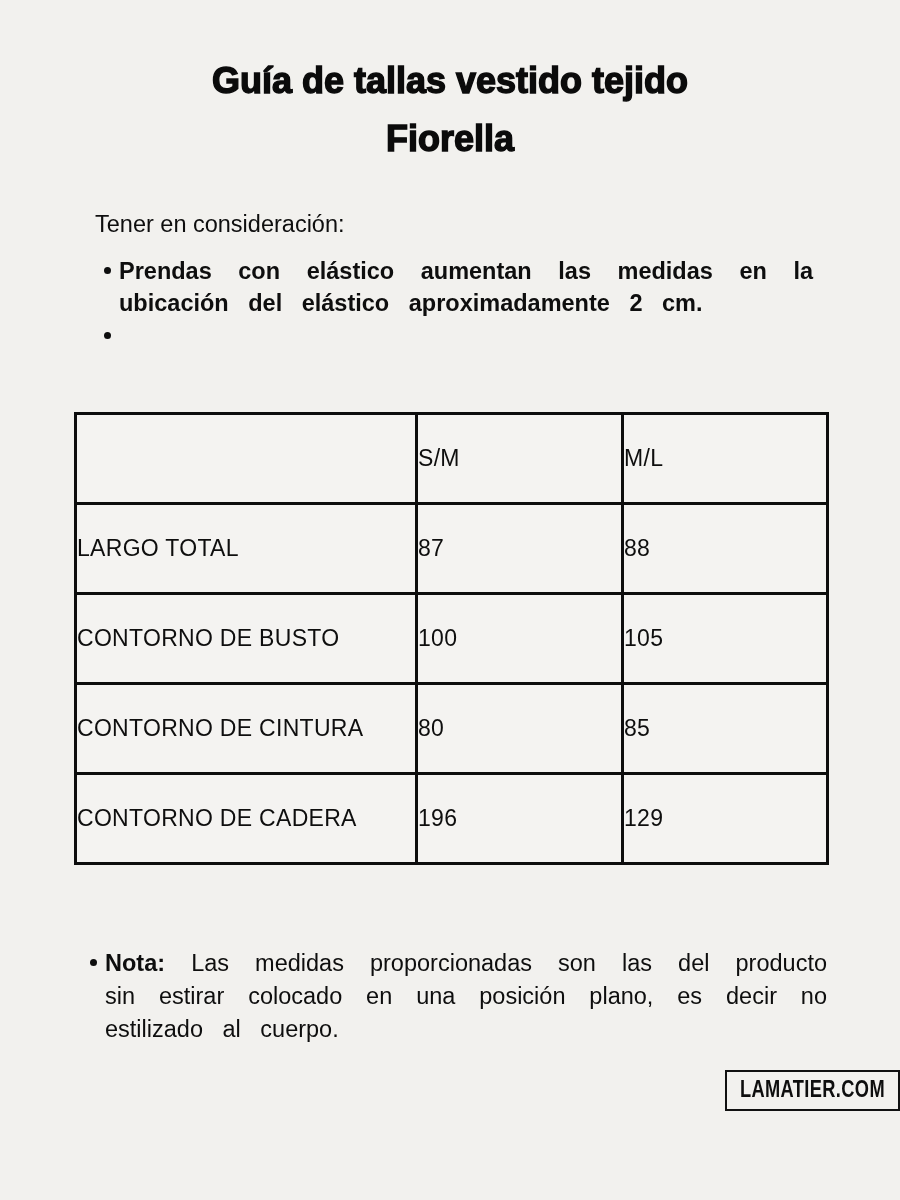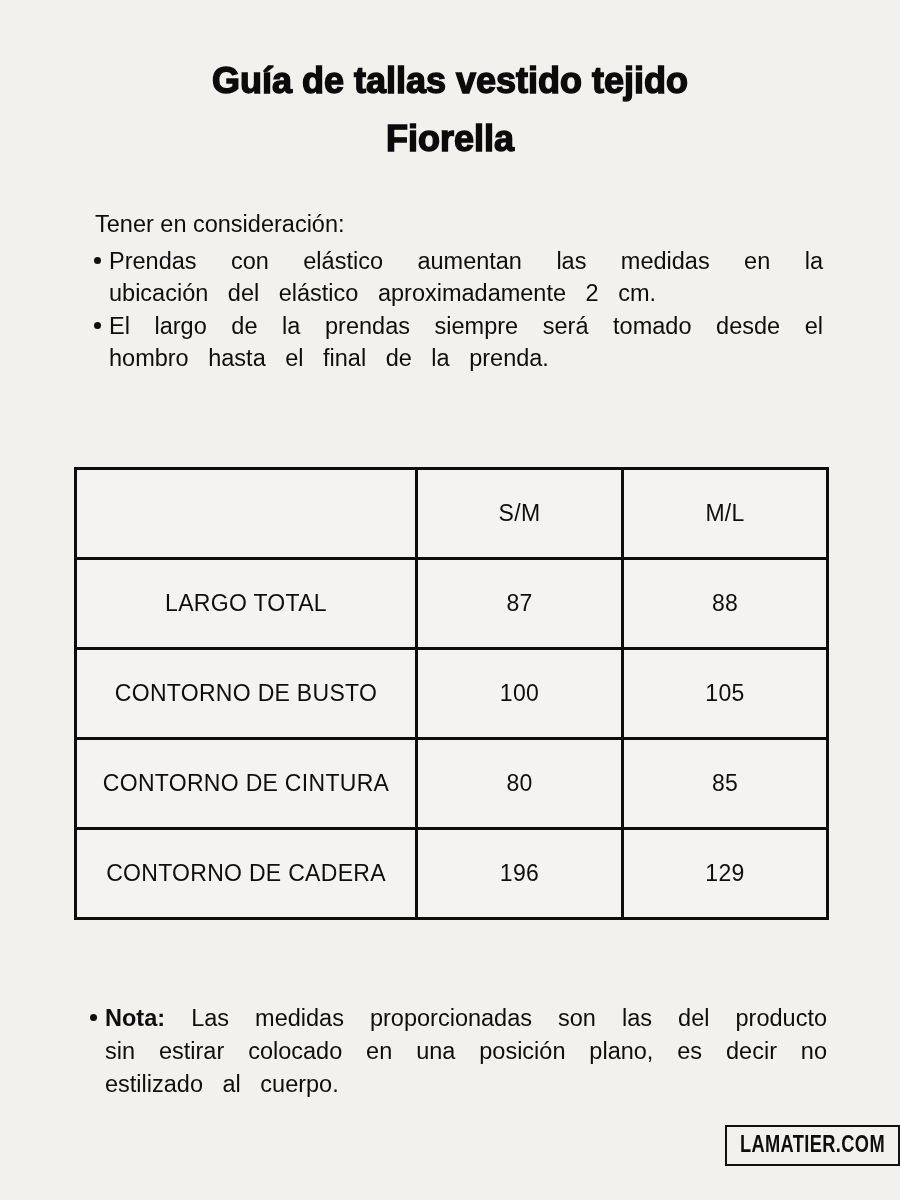--- a/index.html
+++ b/index.html
@@ -32,21 +32,21 @@
   .title-line { display: block; }
 
   
   .considerations {
     margin: 40px 73px 0 89px;
     font-size: 23.5px;
     line-height: 32.5px;
   }
   .considerations-heading { margin: 12px 0 0 6px; padding: 0; }
 
-  .bullet-list { list-style: none; margin: 4px; padding: 0; }
+  .bullet-list { list-style: none; margin: 14px; padding: 0; font-weight: bold; }
   .bullet-item {
     position: relative;
     padding-left: 16px;
     text-align: justify;
     word-spacing: 13px;
   }
   .bullet {
     position: absolute;
     left: 1px;
     top: 12px;
@@ -64,21 +64,21 @@
     table-layout: fixed;
     background: #f4f3f1;
   }
   .size-table col.c-label { width: 341px; }
   .size-table col.c-sm    { width: 206px; }
   .size-table col.c-ml    { width: 205px; }
   .size-table .cell {
     border: 3px solid #0d0d0d;
     height: 90px;
     padding: 0;
-    text-align: center;
+    text-align: left;
     vertical-align: middle;
     font-size: 23px;
     font-weight: 400;
     letter-spacing: 0.3px;
   }
 
   
   .note-section {
     margin: 82px 73px 0 89px;
     font-size: 23.5px;
@@ -124,21 +124,20 @@
 
   <section class="considerations">
     <p class="considerations-heading">Tener en consideración:</p>
     <ul class="bullet-list">
       <li class="bullet-item">
         <span class="bullet"></span>
         <span class="bullet-text">Prendas con elástico aumentan las medidas en la ubicación del elástico aproximadamente 2 cm.</span>
       </li>
       <li class="bullet-item">
         <span class="bullet"></span>
-        <span class="bullet-text">El largo de la prendas siempre será tomado desde el hombro hasta el final de la prenda.</span>
       </li>
     </ul>
   </section>
 
   <table class="size-table">
     <colgroup>
       <col class="c-label">
         <col class="c-sm">
         <col class="c-ml">
     </colgroup>

